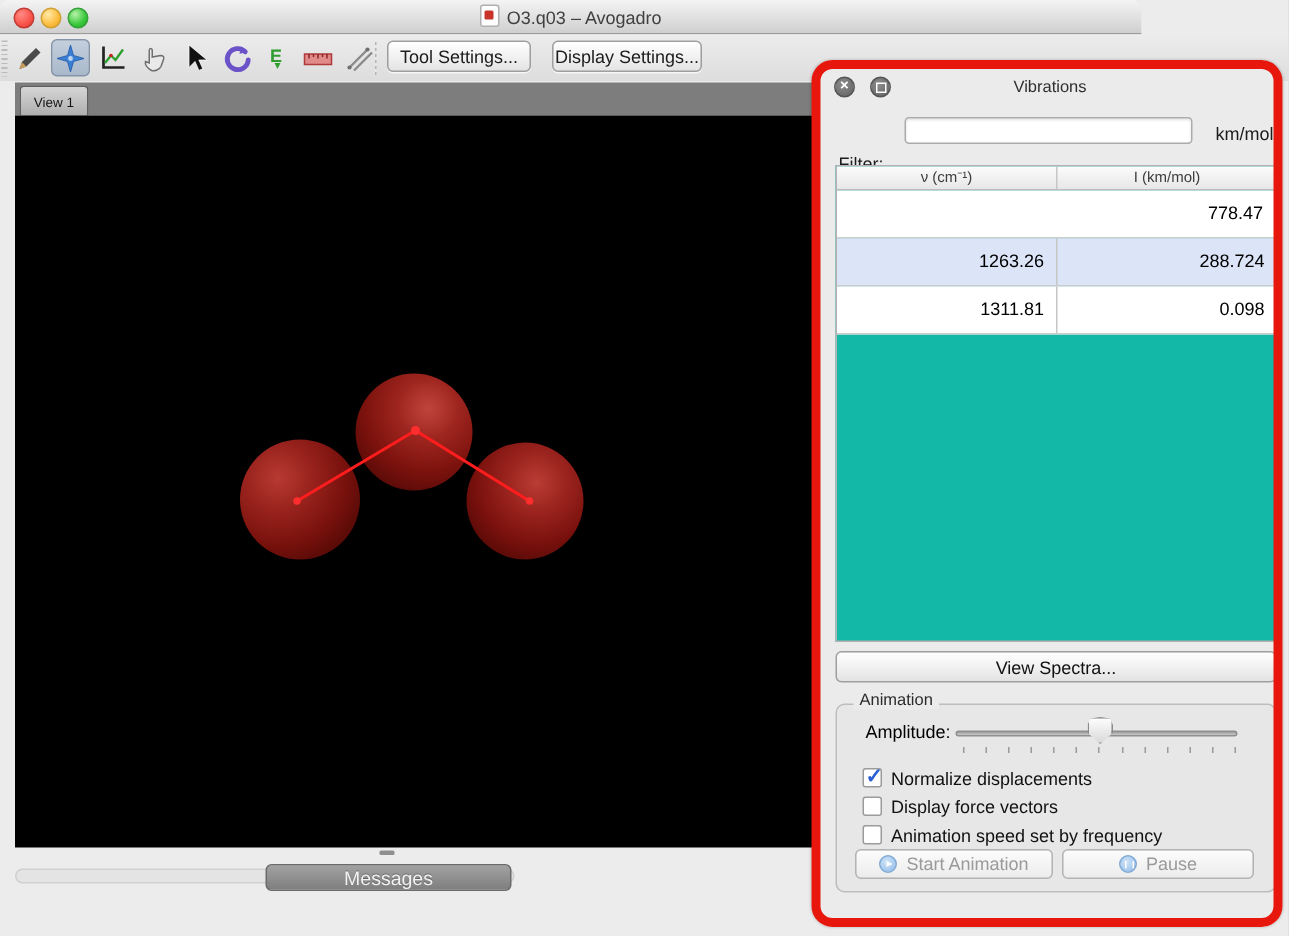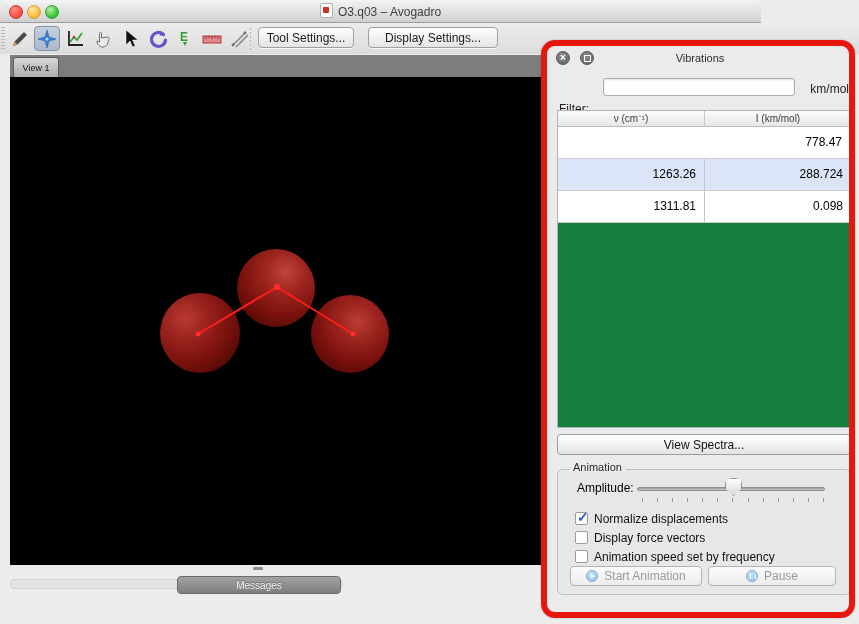--- a/index.html
+++ b/index.html
@@ -45,37 +45,37 @@
     background:radial-gradient(circle at 32% 32%,#b83a32 0%,#9a231e 28%,#78110c 58%,#4a0705 88%,#370402 100%);}
   .atom.right{left:301px;top:218px;width:78px;height:78px;
     background:radial-gradient(circle at 60% 34%,#bb3d34 0%,#9c241f 28%,#7a110d 58%,#4c0705 88%,#380403 100%);}
   .bonds{position:absolute;left:0;top:0;}
   
   .msgtrack{position:absolute;left:10px;top:579px;width:333px;height:10px;background:#e4e4e4;
     border:1px solid #cfcfcf;border-radius:5px;box-sizing:border-box;}
   .msggrip{position:absolute;left:253px;top:567px;width:10px;height:3px;background:#8f8f8f;border-radius:1px;}
   .msgbtn{position:absolute;left:177px;top:576px;width:164px;height:18px;
     background:linear-gradient(#a2a2a2,#7e7e7e);border:1px solid #6b6b6b;border-radius:4px;
-    color:#f2f2f2;font-size:10px;display:flex;align-items:center;justify-content:center;box-sizing:border-box;
+    color:#f2f2f2;font-size:13px;display:flex;align-items:center;justify-content:center;box-sizing:border-box;
     text-shadow:0 -1px 0 rgba(0,0,0,.3);}
   
   .panel{position:absolute;left:547px;top:46px;width:306px;height:566px;background:#ebebeb;}
   .dockbtn{position:absolute;width:14px;height:14px;border-radius:50%;
     background:radial-gradient(circle at 40% 35%,#8d8d8d,#5f5f5f);border:1px solid #555;
     box-sizing:border-box;display:flex;align-items:center;justify-content:center;}
   .dockbtn.close{left:9px;top:5px;color:#fff;font-size:10px;line-height:1;font-weight:bold;}
   .dockbtn.float{left:33px;top:5px;}
   .dockbtn.float .sq{width:5px;height:5px;border:1.5px solid #fff;}
   .paneltitle{position:absolute;left:0;right:0;top:6px;text-align:center;font-size:11px;color:#2e2e2e;}
   .filterlabel{position:absolute;left:12px;top:36px;font-size:12px;color:#1c1c1c;margin-top:20px;}
   .filterinput{position:absolute;left:56px;top:32px;width:192px;height:18px;background:#fff;
     border:1px solid #ababab;border-radius:3px;box-sizing:border-box;font-size:12px;padding:0 4px;
     box-shadow:inset 0 1px 2px rgba(0,0,0,.12);}
   .unitlabel{position:absolute;right:4px;top:36px;font-size:12px;color:#1c1c1c;}
-  .vtable{position:absolute;left:10px;top:64px;width:295px;height:318px;background:#15803d;
+  .vtable{position:absolute;left:10px;top:64px;width:295px;height:318px;background:#14b8a6;
     border:1px solid #b2b2b2;box-sizing:border-box;}
   .vhead{display:flex;height:15px;background:linear-gradient(#fbfbfb,#e7e7e7);border-bottom:1px solid #bcbcbc;}
   .vhead .hc{flex:1;font-size:10px;color:#3d3d3d;text-align:center;line-height:15px;}
   .vhead .hc:first-child{border-right:1px solid #c6c6c6;}
   .vrow{display:flex;height:31px;border-bottom:1px solid #cccccc;background:#fff;}
   .vrow.alt{background:#dbe5f7;}
   .vrow .vc{flex:1;font-size:12px;color:#000;text-align:right;line-height:31px;padding-right:8px;box-sizing:border-box;}
   .vrow .vc:first-child{border-right:1px solid #c6c6c6;}
   .spectra{position:absolute;left:10px;top:388px;width:294px;height:21px;
     background:linear-gradient(#ffffff,#e3e3e3);border:1px solid #9f9f9f;border-radius:4px;
@@ -192,21 +192,21 @@
           <svg width="20" height="20" viewBox="0 0 20 20">
             <path d="M4 16L16 4M7 18L19 6" stroke="#8a8a8a" stroke-width="1.6"></path>
             <circle cx="4" cy="16" r="1.4" fill="#6f6f6f"></circle>
             <circle cx="16" cy="4" r="1.4" fill="#6f6f6f"></circle>
           </svg>
         </span>
     </div>
 
     <div class="tsep"></div>
     <div class="macbtn" style="left:258px;width:96px">Tool Settings...</div>
-    <div class="macbtn" style="left:368px;width:130px">Display Settings...</div>
+    <div class="macbtn" style="left:368px;width:100px">Display Settings...</div>
   </div>
 
   <div class="tabbar">
     <div class="viewtab">View 1</div>
   </div>
 
   <div class="viewport">
     <div class="atom center"></div>
     <div class="atom left"></div>
     <div class="atom right"></div>

